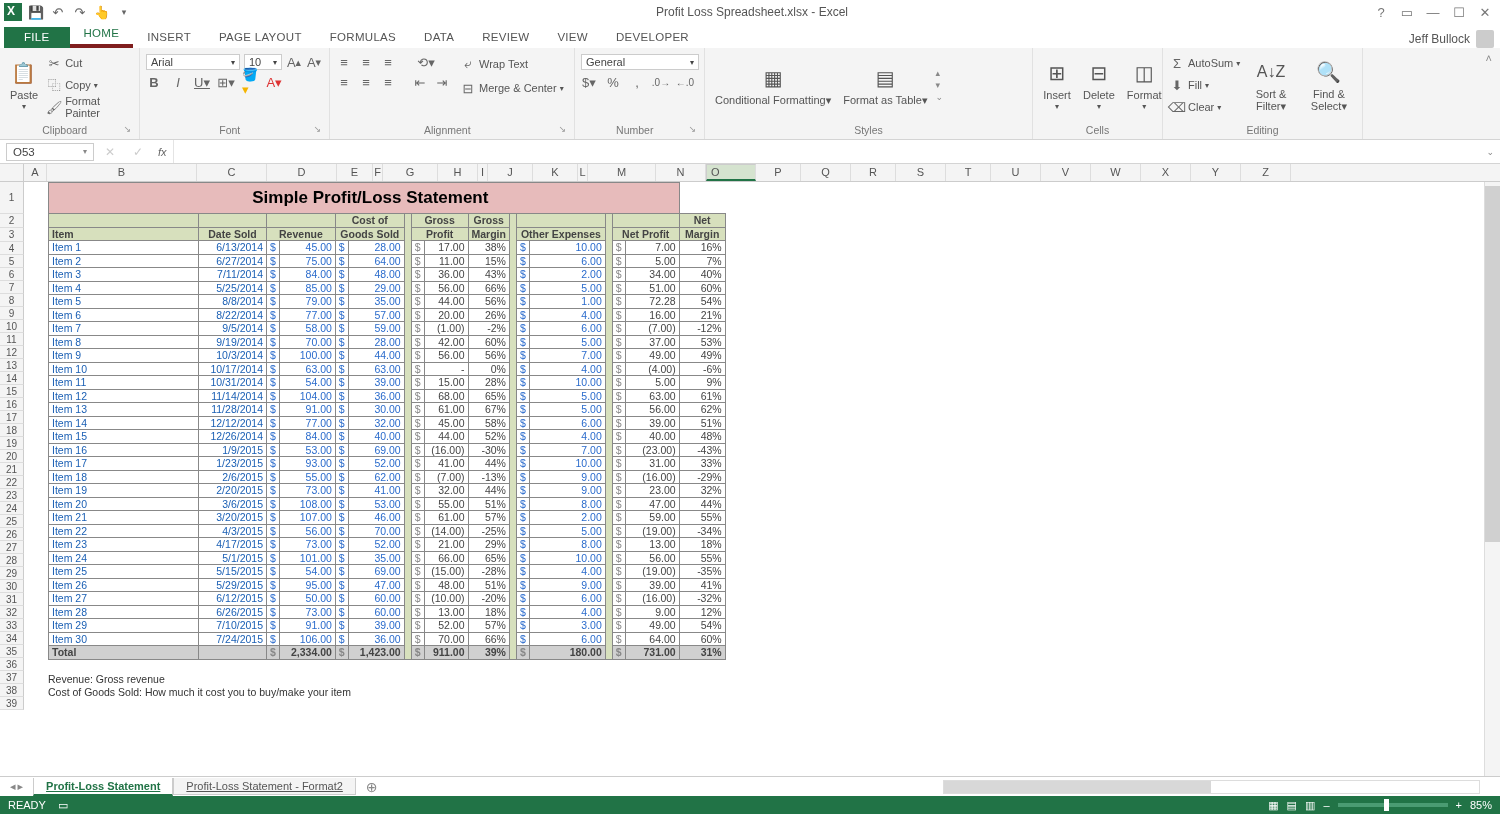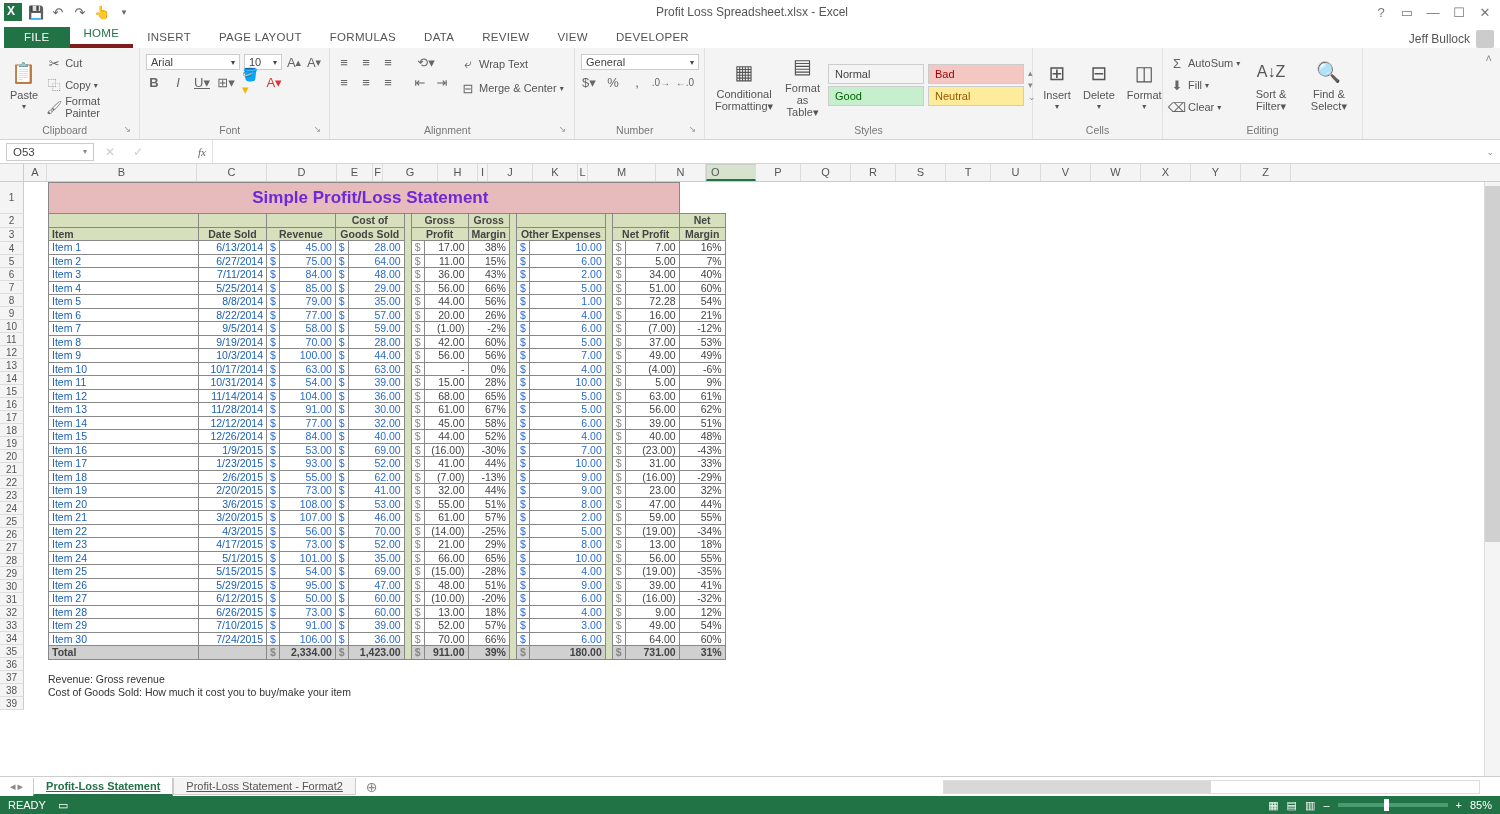--- a/index.html
+++ b/index.html
@@ -33,41 +33,41 @@
 .big .ic32 { width:28px; height:28px; display:flex; align-items:center; justify-content:center; font-size:20px; }
 .sm { font-size:11px; color:#555; display:flex; align-items:center; gap:3px; height:20px; }
 .sel { border:1px solid #ccc; background:#fff; padding:1px 4px; font-size:11px; display:flex; align-items:center; justify-content:space-between; }
 .ic16 { width:16px; height:16px; display:inline-flex; align-items:center; justify-content:center; font-size:13px; color:#666; }
 .sty-cell { width:96px; height:20px; border:1px solid #ccc; display:flex; align-items:center; padding-left:6px; font-size:11px; }
 
 
 #fbar { height:24px; border-bottom:1px solid #d4d4d4; display:flex; align-items:center; background:#fff; }
 #fbar .nb { width:88px; border:1px solid #ccc; margin:2px 2px 2px 6px; padding:2px 6px; font-size:11.5px; display:flex; justify-content:space-between; align-items:center; }
 #fbar .fxbtn { width:28px; text-align:center; color:#888; font-size:12px; }
-#fbar .fxic { font-style:italic; font-family:Liberation Serif, serif; color:#666; padding:0 6px;margin-left:40px; }
+#fbar .fxic { font-style:italic; font-family:Liberation Sans, sans-serif; color:#666; padding:0 6px; }
 #fbar .fxinput { flex:1; border-left:1px solid #e4e4e4; height:100%; }
 
 
 #colhdr { height:18px; background:#f4f4f4; border-bottom:1px solid #ccc; display:flex; font-size:11px; color:#555; }
 #colhdr .corner { width:24px; border-right:1px solid #ccc; }
 #colhdr .ch { border-right:1px solid #ddd; text-align:center; line-height:17px; }
 #colhdr .ch.sel { background:#d5e3cf; border-bottom:2px solid #217346; }
 
 
 #gridwrap { position:absolute; top:182px; bottom:34px; left:0; right:16px; overflow:hidden; }
 #rowhdrs { position:absolute; left:0; top:0; width:24px; background:#f4f4f4; }
 #rowhdrs .rh { height:13px; border-bottom:1px solid #ddd; border-right:1px solid #ccc; text-align:center; font-size:10px; color:#555; line-height:13px; }
 #rowhdrs .rh.tall { height:32px; line-height:32px; }
 #rowhdrs .rh.r2 { height:24px; line-height:24px; }
 #sheet { position:absolute; left:24px; top:0; right:0; bottom:0; }
 
 
 .pl { border-collapse:collapse; font-family:Arial,sans-serif; font-size:10.5px; position:absolute; left:24px; top:0; }
 .pl td,.pl th { border:1px solid #888; padding:0 3px; height:12.5px; line-height:12.5px; white-space:nowrap; }
-.pl .titlecell { background:#e7bbbb; height:31px; font-size:17px; font-weight:bold; text-align:center; color:#6d28d9;padding-left:16px; }
+.pl .titlecell { background:#e7bbbb; height:31px; font-size:17px; font-weight:bold; text-align:center; color:#000000;padding-left:16px; }
 .pl .hdr td { background:#d7e0bd; font-weight:bold; text-align:center; height:12px; }
 .pl .hdr2 td { background:#d7e0bd; font-weight:bold; height:12px; }
 .pl .sep { border-left:none; border-right:none; background:#fff; width:6px; }
 .pl .itemc { color:#1a5fb4; }
 .pl .datec { color:#1a5fb4; text-align:right; }
 .pl .dol { width:10px; text-align:left; color:#888; }
 .pl .num { text-align:right; }
 .pl .blu { color:#2a6bcc; }
 .pl .tot td { background:#d0d0d0; font-weight:bold; }
 .notes { position:absolute; left:48px; font-size:10.5px; font-family:Arial; color:#333; line-height:13px; }
@@ -237,30 +237,20 @@
   <div class="grp" style="width:328px">
     <div class="row" style="height:66px;gap:4px">
       <div class="big">
           <span class="ic32">▦</span>
           <span><span>Conditional Formatting</span>▾</span>
         </div>
       <div class="big">
           <span class="ic32">▤</span>
           <span><span>Format as Table</span>▾</span>
         </div>
-      <div>
-        <div class="row">
-          <div class="sty-cell">Normal</div>
-          <div class="sty-cell" style="background:#f4c7c3;color:#9c0006">Bad</div>
-        </div>
-        <div class="row" style="margin-top:2px">
-          <div class="sty-cell" style="background:#c6efce;color:#006100">Good</div>
-          <div class="sty-cell" style="background:#ffeb9c;color:#9c5700">Neutral</div>
-        </div>
-      </div>
       <div style="display:flex;flex-direction:column;gap:2px;color:#888;font-size:9px">
         <span>▴</span>
         <span>▾</span>
         <span>⌄</span>
       </div>
     </div>
     <div class="lbl"><span>Styles</span></div>
   </div>
 
   <div class="grp" style="width:130px">

